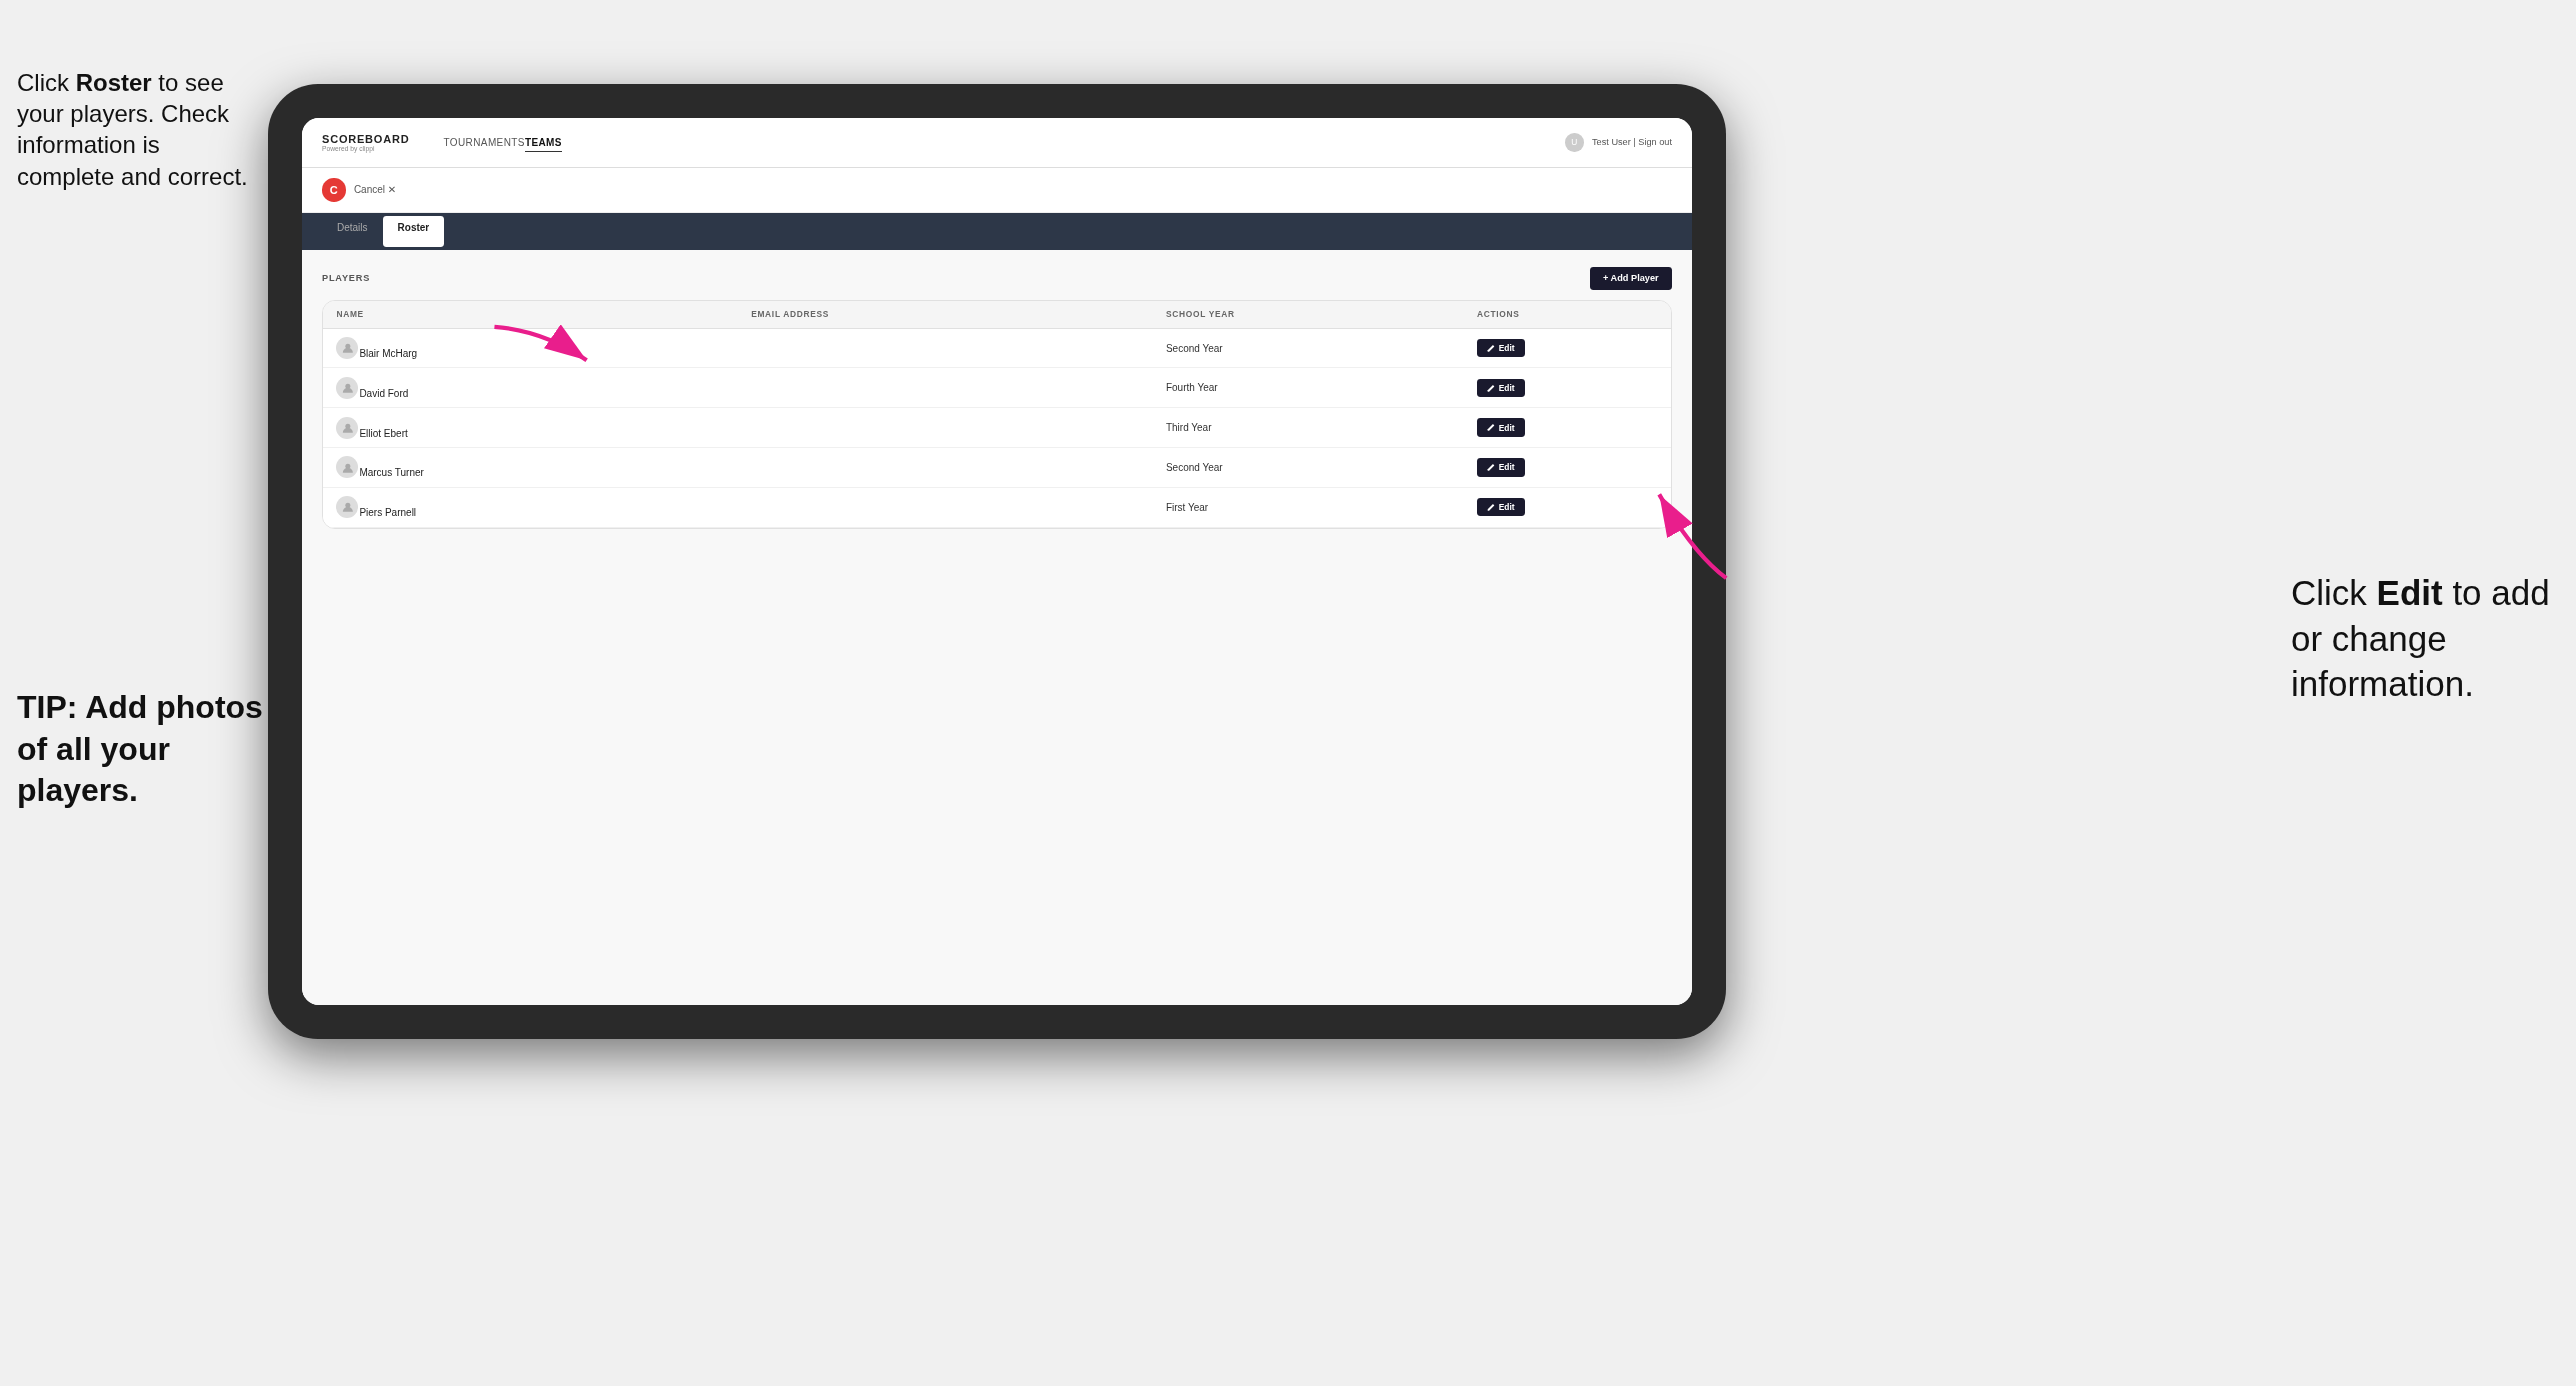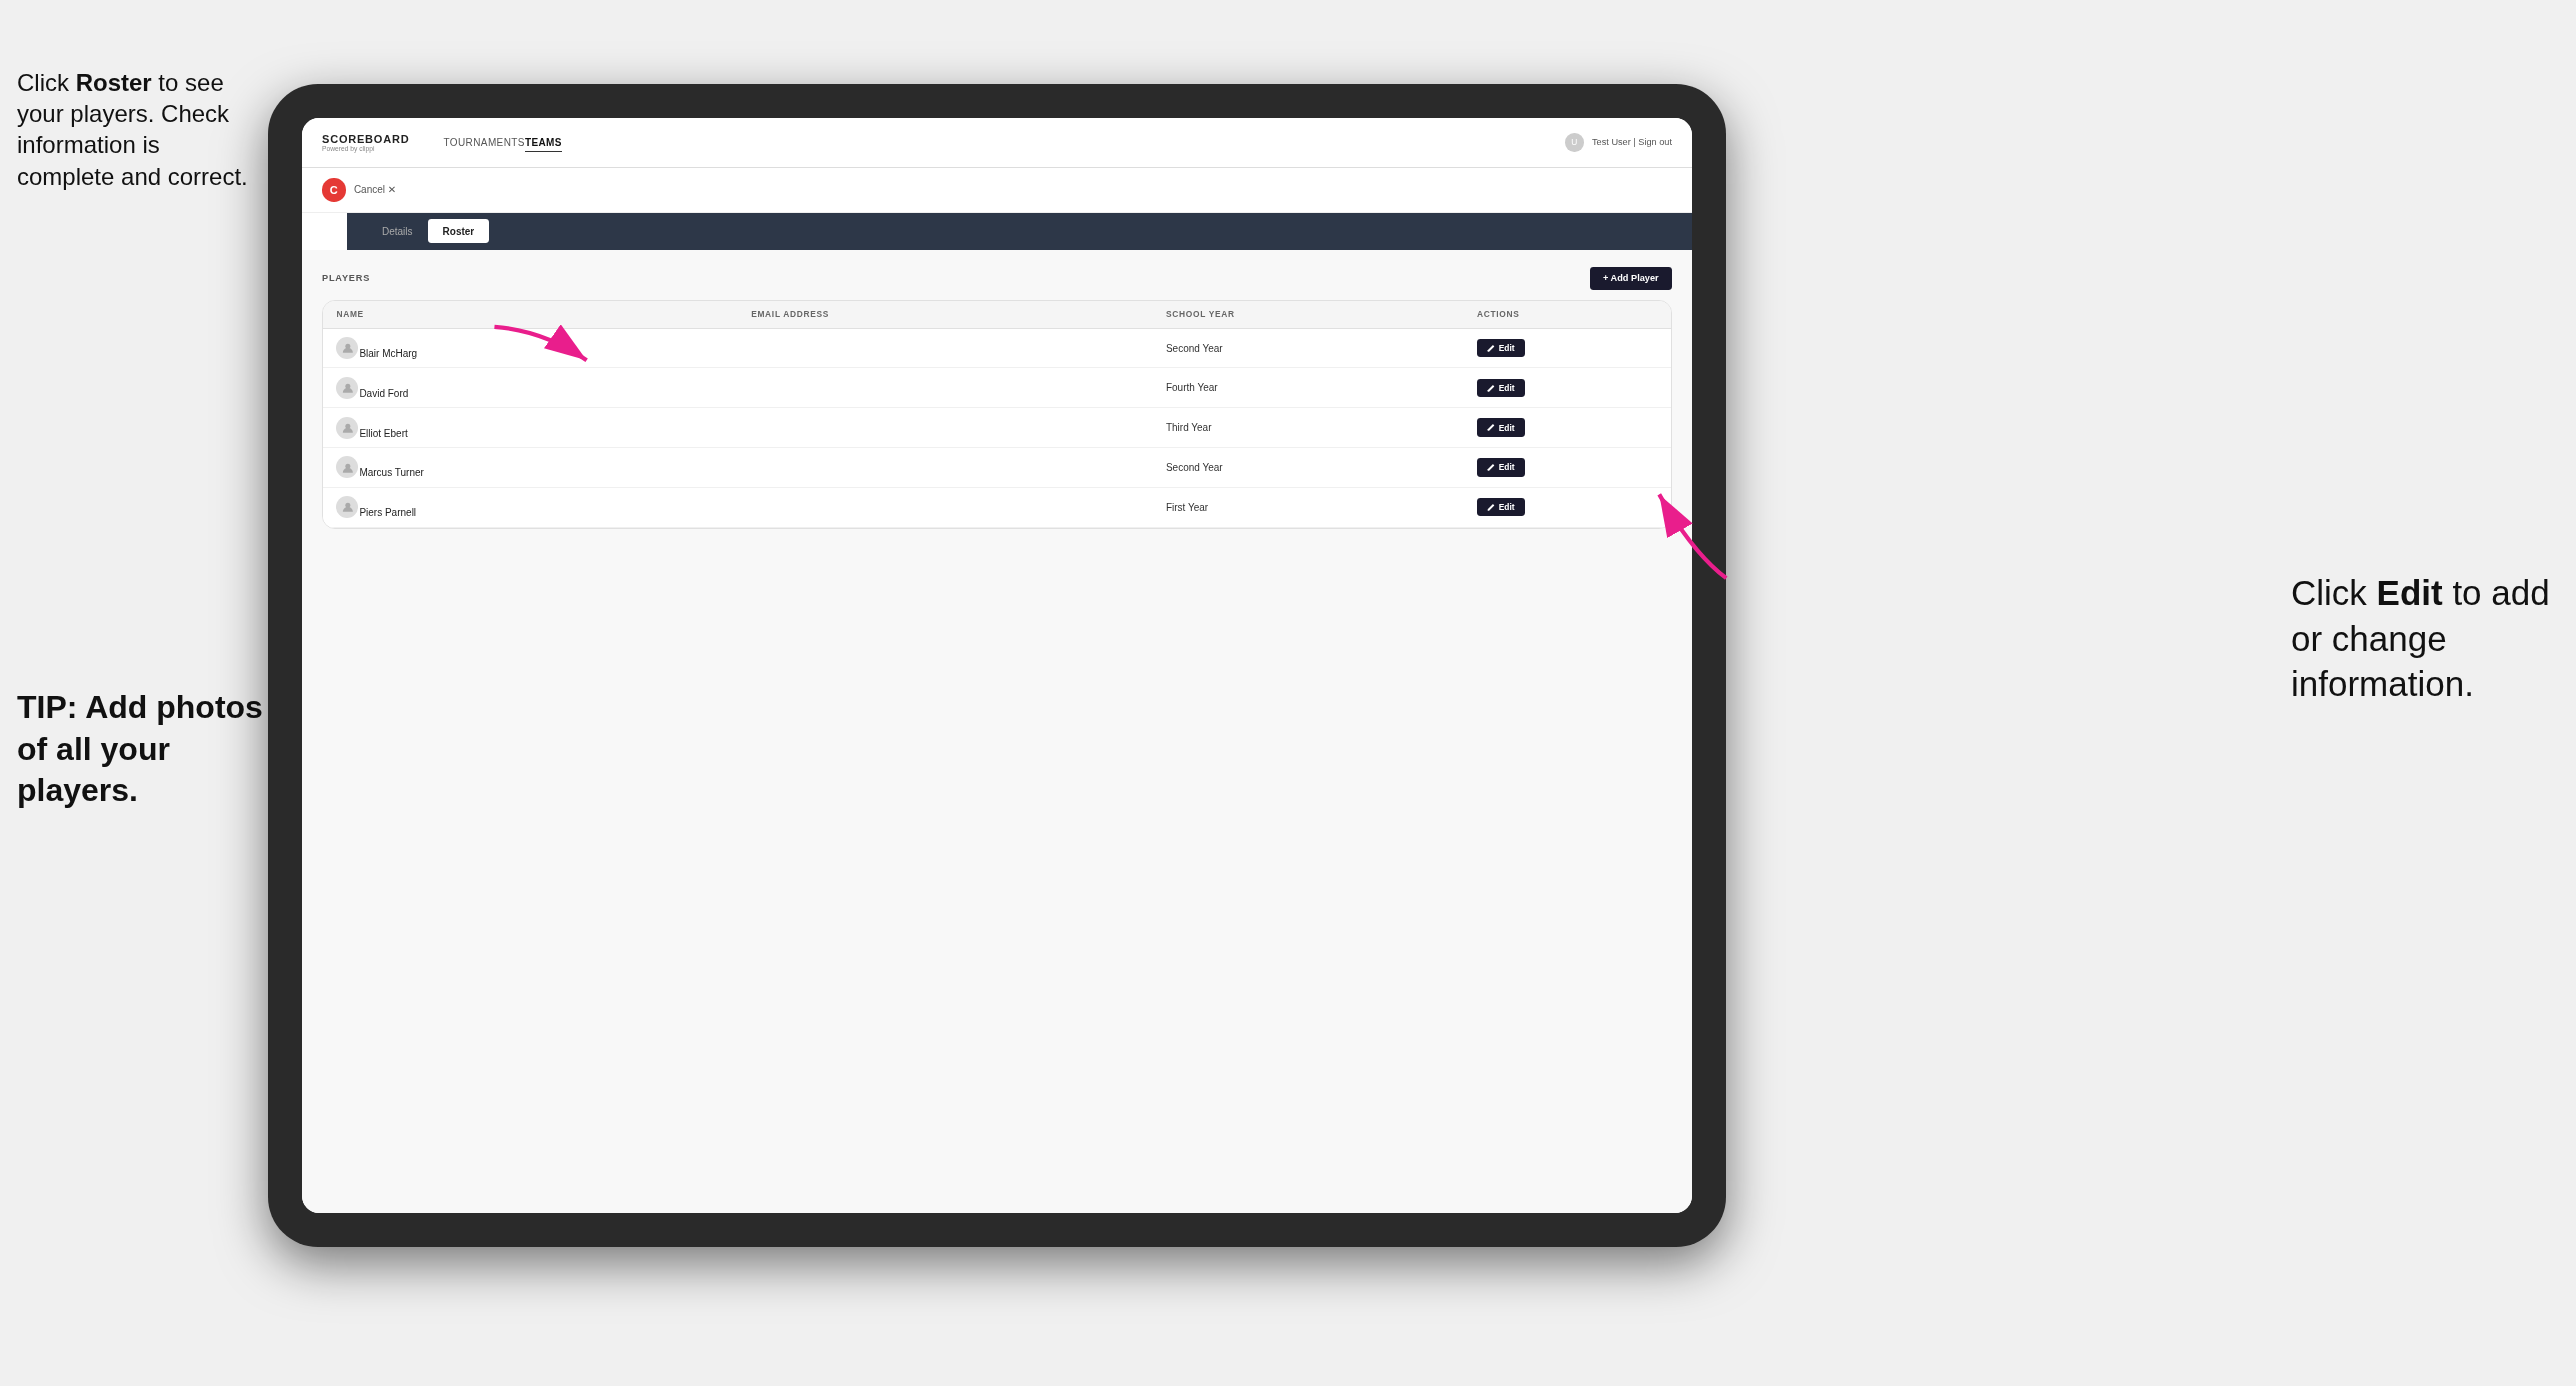--- a/index.html
+++ b/index.html
@@ -46,21 +46,21 @@
       color: #111;
     }
     .instructions-right .bold { font-weight: 900; }
 
     
     .tablet {
       position: absolute;
       left: 268px;
       top: 84px;
       width: 1458px;
-      height: 1163px;
+      height: 955px;
       background: #2a2a2a;
       border-radius: 50px;
       padding: 34px;
       box-shadow: 0 17px 50px rgba(0,0,0,0.5);
     }
 
     .tablet-screen {
       width: 100%;
       height: 100%;
       background: #fff;
@@ -174,25 +174,23 @@
     .cancel-btn {
       font-size: 10px;
       color: #555;
       cursor: pointer;
     }
 
     
     .tabs-bar {
       background: #2d3748;
       display: flex;
-      align-items: center;
-      padding: 12px 20px;
+      padding: 3px 20px;
       height: 37px;
       flex-shrink: 0;
-      margin-left: 45px;
     }
 
     .tab {
       padding: 6.7px 15px;
       font-size: 10px;
       color: #aaa;
       cursor: pointer;
       border-radius: 3.4px;
     }
 

